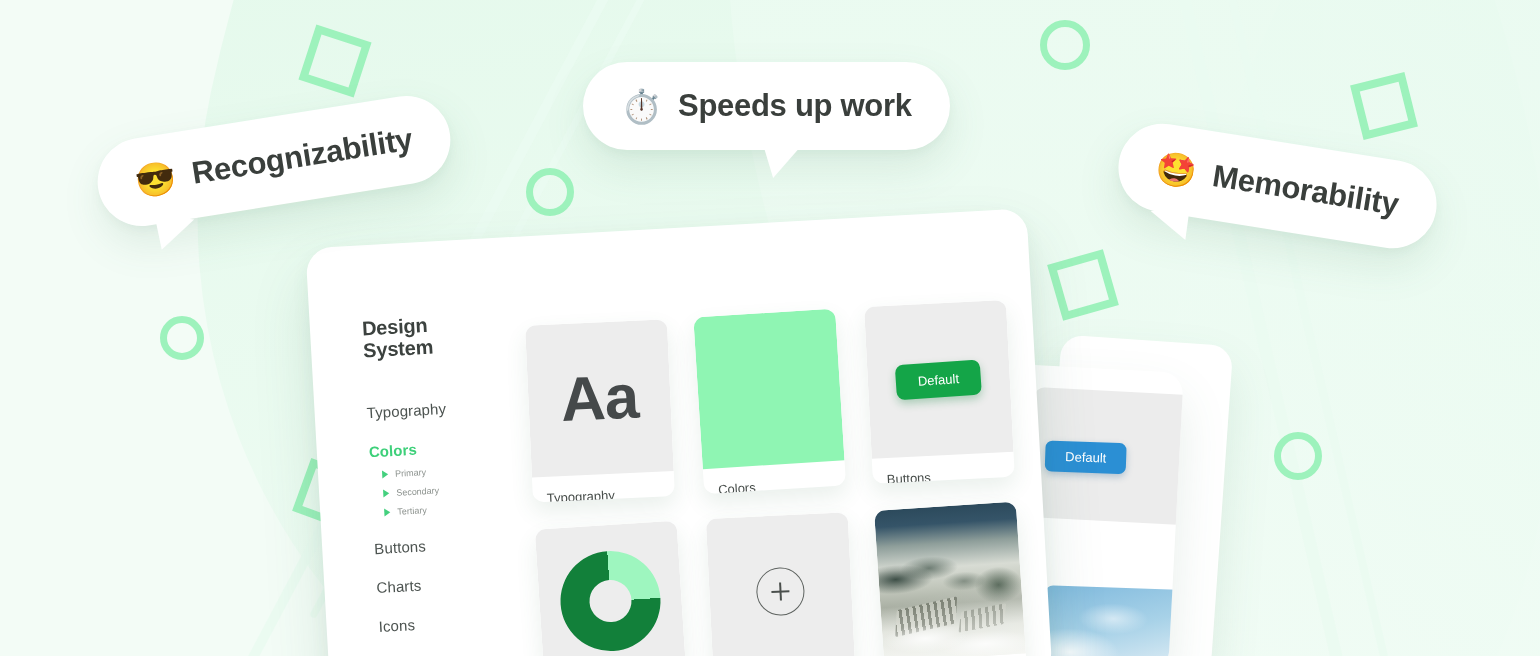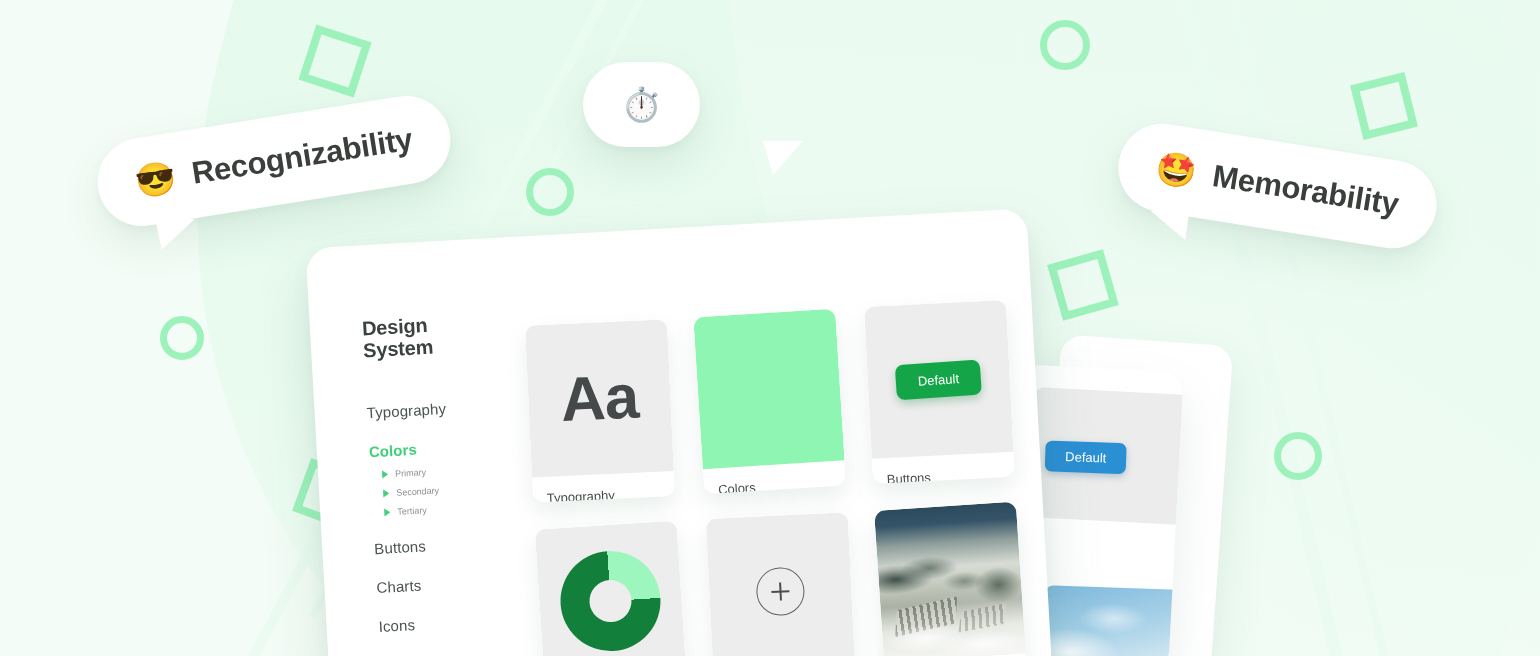--- a/index.html
+++ b/index.html
@@ -471,20 +471,21 @@
   </div>
 
   <div class="bubble" id="bubble-recognizability">
     <span class="bubble-emoji">😎</span>
     <span class="bubble-text">Recognizability</span>
     <span class="bubble-tail"></span>
   </div>
 
   <div class="bubble" id="bubble-speeds">
     <span class="bubble-emoji">⏱️</span>
+    <span class="bubble-text">Speeds up work</span>
     <span class="bubble-tail"></span>
   </div>
 
   <div class="bubble" id="bubble-memorability">
     <span class="bubble-emoji">🤩</span>
     <span class="bubble-text">Memorability</span>
     <span class="bubble-tail"></span>
   </div>
 
 </div>

